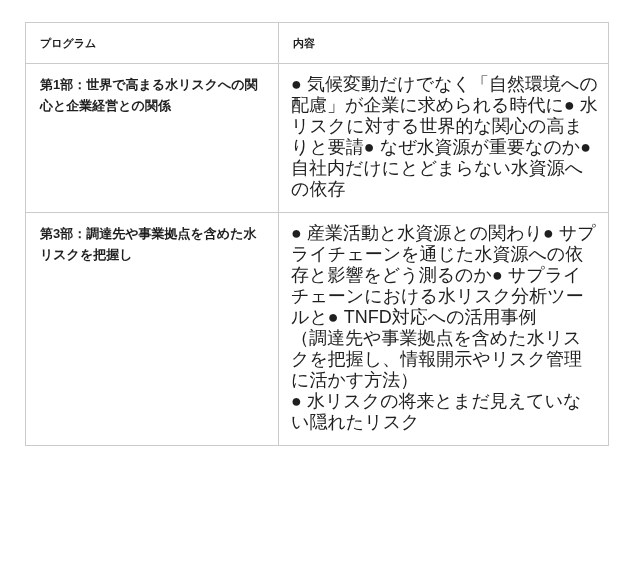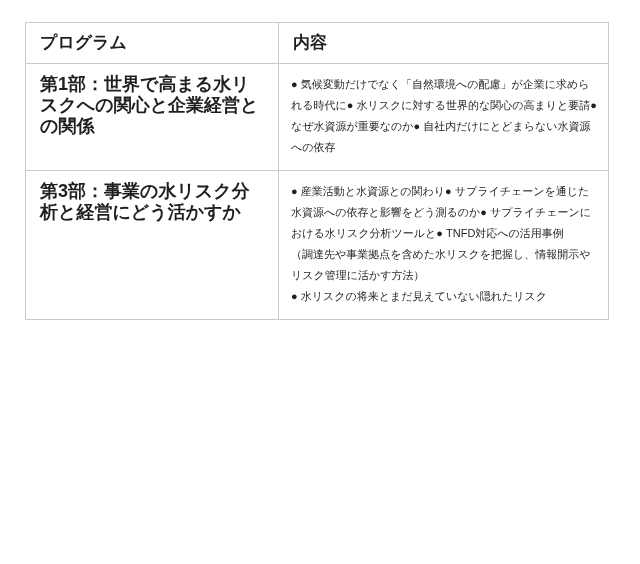--- a/index.html
+++ b/index.html
@@ -28,34 +28,34 @@
   }
   col.col-program { width: 253px; }
   col.col-content { width: 330px; }
   th, td {
     border: 1px solid #cbcbcb;
     vertical-align: top;
     text-align: left;
     box-sizing: border-box;
   }
   th {
-    font-size: 17px;
+    font-size: 11px;
     font-weight: 700;
     line-height: 18px;
     padding: 11px 12px 11px 14px;
     color: #1f1f1f;
   }
   td.program-cell {
-    font-size: 18px;
+    font-size: 13px;
     font-weight: 700;
     line-height: 21px;
     padding: 10px 12px 12px 14px;
   }
   td.content-cell {
-    font-size: 11px;
+    font-size: 18px;
     font-weight: 400;
     line-height: 21px;
     padding: 10px 10px 12px 12px;
   }
   .content-item {
     margin: 0;
   }
   .bullet {
     display: inline;
   }
@@ -74,18 +74,18 @@
         <th>プログラム</th>
         <th>内容</th>
       </tr>
     </thead>
     <tbody id="table-body">
         <tr>
           <td class="program-cell">第1部：世界で高まる水リスクへの関心と企業経営との関係</td>
           <td class="content-cell"><div class="content-item bullet"><span class="bullet">● </span>気候変動だけでなく「自然環境への配慮」が企業に求められる時代に</div><div class="content-item bullet"><span class="bullet">● </span>水リスクに対する世界的な関心の高まりと要請</div><div class="content-item bullet"><span class="bullet">● </span>なぜ水資源が重要なのか</div><div class="content-item bullet"><span class="bullet">● </span>自社内だけにとどまらない水資源への依存</div></td>
         </tr>
         <tr>
-          <td class="program-cell">第3部：事業の水リスク分析と経営にどう活かすか</td>
+          <td class="program-cell">第3部：調達先や事業拠点を含めた水リスクを把握し</td>
           <td class="content-cell"><div class="content-item bullet"><span class="bullet">● </span>産業活動と水資源との関わり</div><div class="content-item bullet"><span class="bullet">● </span>サプライチェーンを通じた水資源への依存と影響をどう測るのか</div><div class="content-item bullet"><span class="bullet">● </span>サプライチェーンにおける水リスク分析ツールと</div><div class="content-item bullet"><span class="bullet">● </span>TNFD対応への活用事例</div><div class="content-item note">（調達先や事業拠点を含めた水リスクを把握し、情報開示やリスク管理に活かす方法）</div><div class="content-item bullet"><span class="bullet">● </span>水リスクの将来とまだ見えていない隠れたリスク</div></td>
         </tr>
       </tbody>
   </table>
 </div>
 
 </body></html>

